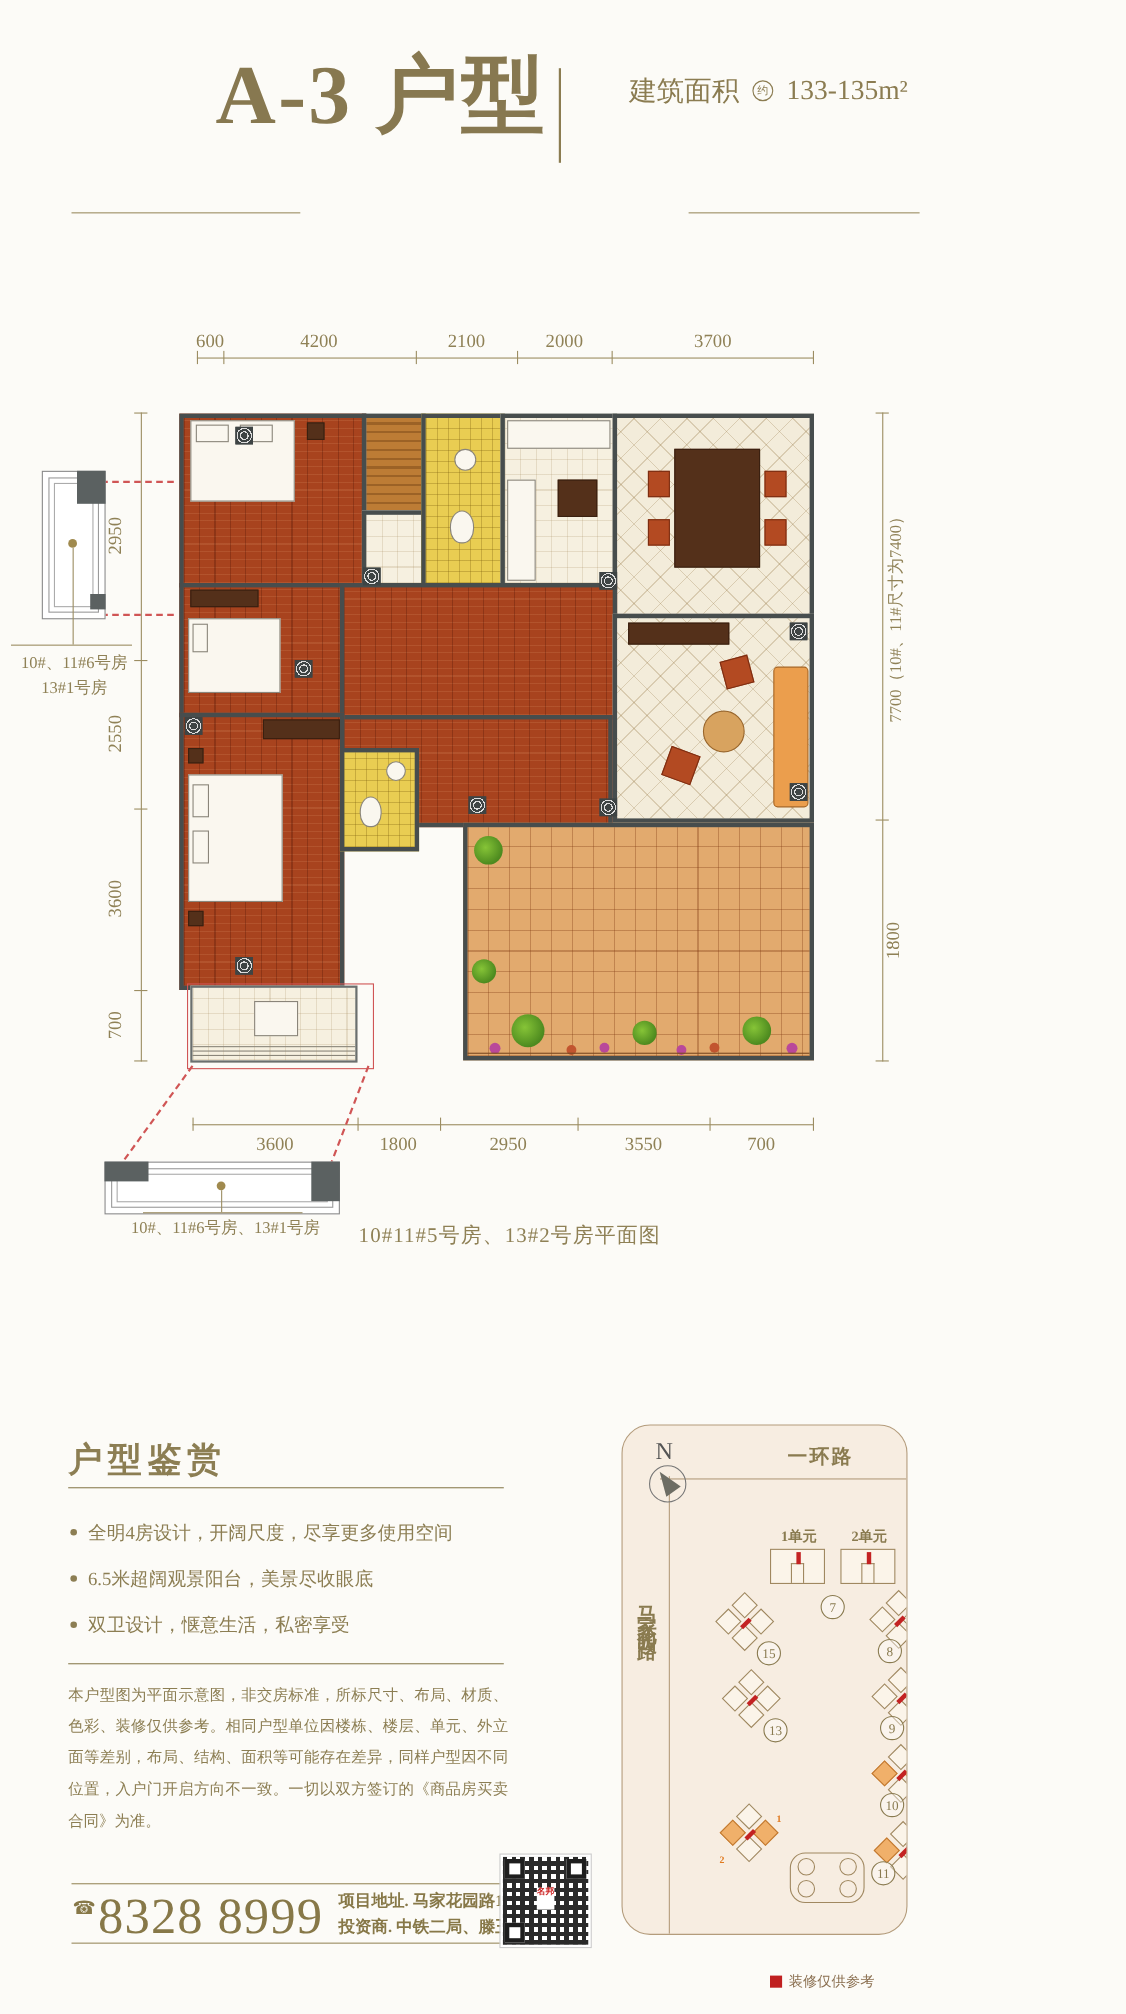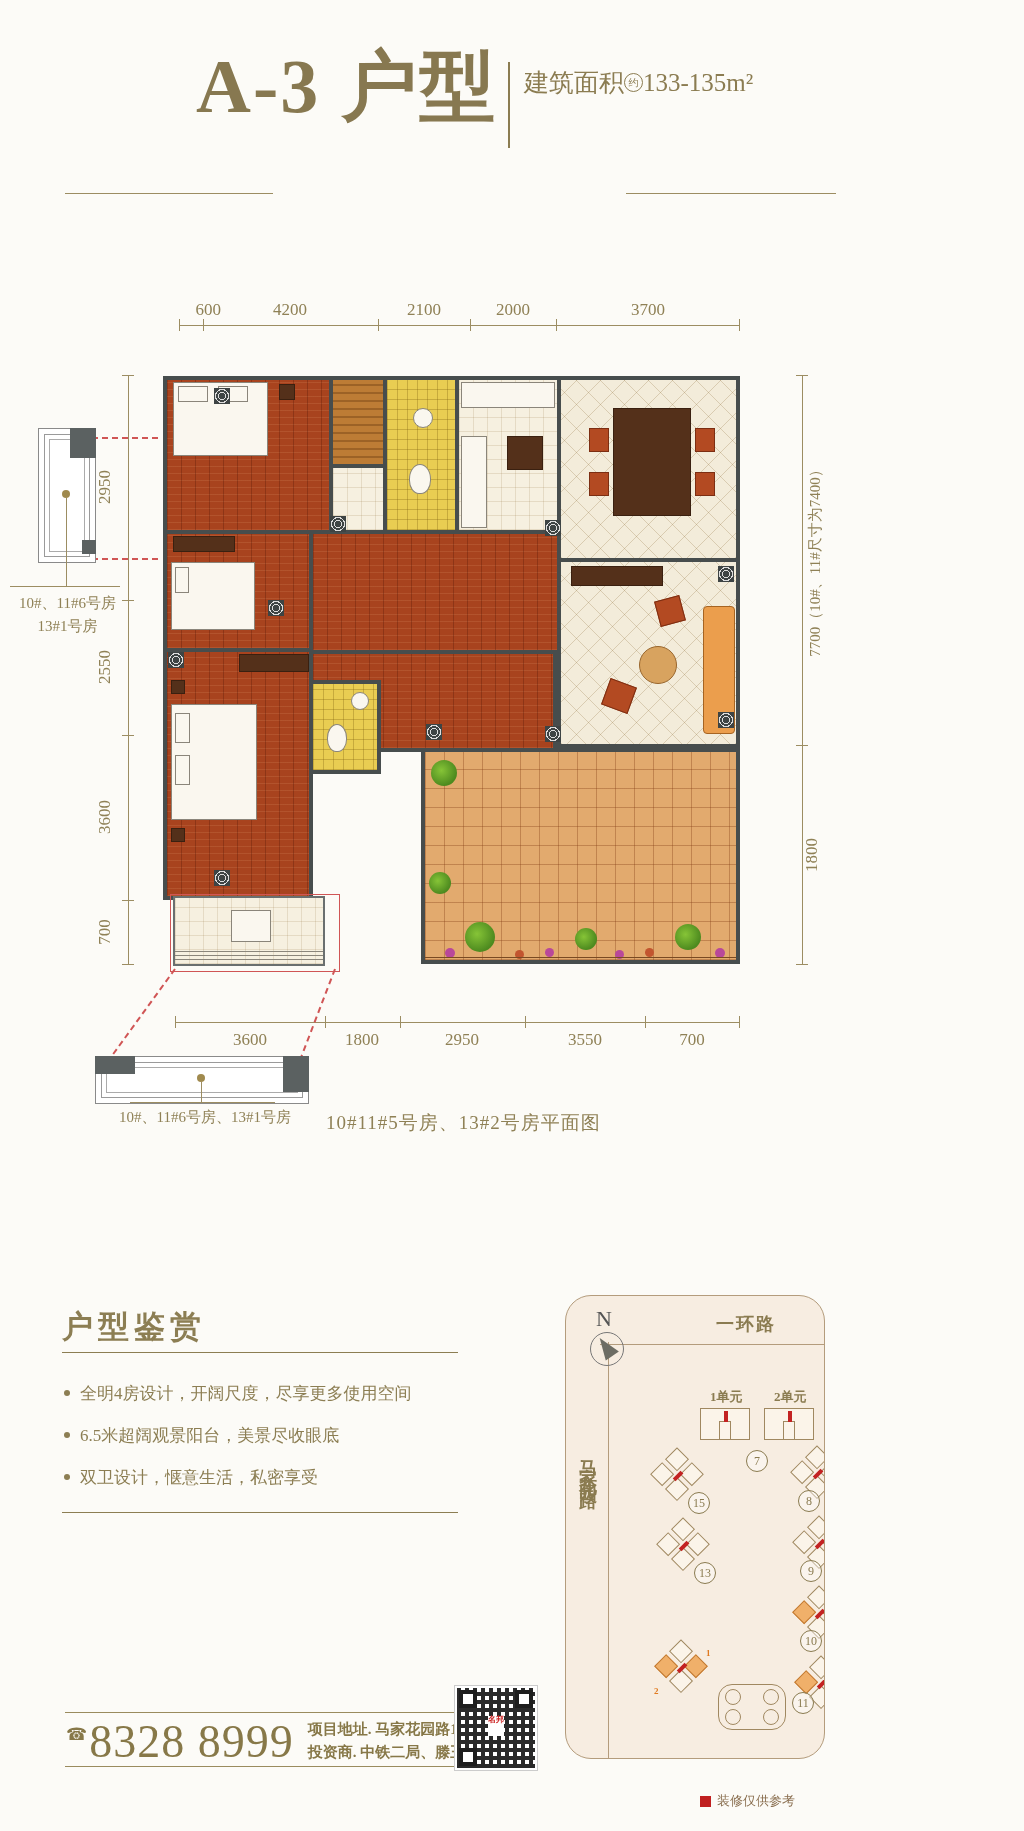--- a/index.html
+++ b/index.html
@@ -4,21 +4,21 @@
 <style>
   html,body{margin:0;padding:0;background:#e8e6e0;}
   #canvas{position:relative;width:1024px;height:1831px;background:#fcfbf7;margin:0 auto;overflow:hidden;
           font-family:"Liberation Serif","DejaVu Serif",serif;color:#8b7c51;}
   .abs{position:absolute;}
   
   .title{font-size:76px;letter-spacing:2px;color:#877850;font-weight:bold;}
   .vdiv{width:2px;background:#8b7c51;}
   .hline{height:1px;background:#9c8d62;}
   .vline{width:1px;background:#9c8d62;}
-  .area-line{font-size:25px;color:#8b7c51;white-space:nowrap;display:flex;align-items:center;gap:0;}
+  .area-line{font-size:25px;color:#8b7c51;white-space:nowrap;display:flex;align-items:center;gap:12px;margin-left:48px;}
   .circ{display:inline-flex;align-items:center;justify-content:center;width:17px;height:17px;border:1px solid #8b7c51;
         border-radius:50%;font-size:10px;line-height:1;}
   .rooms-line{font-size:29px;letter-spacing:3px;color:#8b7c51;margin-top:7px;white-space:nowrap;}
   .styleline{font-size:19px;letter-spacing:1px;color:#8b7c51;text-align:center;}
   
   .dim{font-size:17px;color:#8f8156;text-align:center;}
   .tickv{position:absolute;width:1px;height:12px;background:#9c8d62;}
   .tickh{position:absolute;height:1px;width:12px;background:#9c8d62;}
   .rot{transform:rotate(-90deg);}
   
@@ -116,21 +116,21 @@
   <div class="abs hline" style="left:65px;top:193px;width:208px;"></div>
   <div class="abs hline" style="left:626px;top:193px;width:210px;"></div>
 
   <div class="abs hline" style="left:179px;top:325px;width:561px;"></div>
   <div class="tickv" style="left:179px;top:319px;"></div>
     <div class="tickv" style="left:203px;top:319px;"></div>
   <div class="tickv" style="left:378px;top:319px;"></div>
     <div class="tickv" style="left:470px;top:319px;"></div>
   <div class="tickv" style="left:556px;top:319px;"></div>
     <div class="tickv" style="left:739px;top:319px;"></div>
-  <div class="abs dim" style="left:161px;top:300px;width:60px;text-align:right;">600</div>
+  <div class="abs dim" style="left:161px;top:300px;width:60px;">600</div>
   <div class="abs dim" style="left:260px;top:300px;width:60px;">4200</div>
   <div class="abs dim" style="left:394px;top:300px;width:60px;">2100</div>
   <div class="abs dim" style="left:483px;top:300px;width:60px;">2000</div>
   <div class="abs dim" style="left:618px;top:300px;width:60px;">3700</div>
 
   <div class="abs vline" style="left:128px;top:375px;height:590px;"></div>
   <div class="tickh" style="left:122px;top:375px;"></div>
     <div class="tickh" style="left:122px;top:600px;"></div>
   <div class="tickh" style="left:122px;top:735px;"></div>
     <div class="tickh" style="left:122px;top:900px;"></div>
@@ -291,20 +291,21 @@
     </div>
   <div class="bullet" style="left:64px;top:1424px;width:394px;">
       <span class="dot"></span>
       <span>6.5米超阔观景阳台，美景尽收眼底</span>
     </div>
   <div class="bullet" style="left:64px;top:1466px;width:394px;">
       <span class="dot"></span>
       <span>双卫设计，惬意生活，私密享受</span>
     </div>
   <div class="abs hline" style="left:62px;top:1512px;width:396px;background:#8c7e53;"></div>
+  <div class="abs disc" style="left:62px;top:1528px;width:400px;">本户型图为平面示意图，非交房标准，所标尺寸、布局、材质、色彩、装修仅供参考。相同户型单位因楼栋、楼层、单元、外立面等差别，布局、结构、面积等可能存在差异，同样户型因不同位置，入户门开启方向不一致。一切以双方签订的《商品房买卖合同》为准。</div>
 
   <div class="abs hline" style="left:65px;top:1712px;width:392px;background:#9a8b5e;"></div>
   <div class="abs" style="left:66px;top:1716px;width:392px;height:50px;display:flex;align-items:center;">
     <span style="font-size:17px;margin:-14px 2px 0 0;color:#877848;">☎</span>
     <span class="phone">8328 8999</span>
     <div class="addr" style="margin-left:14px;">
       <div>项目地址. 马家花园路16号</div>
       <div>投资商. 中铁二局、滕王阁地产</div>
     </div>
   </div>

